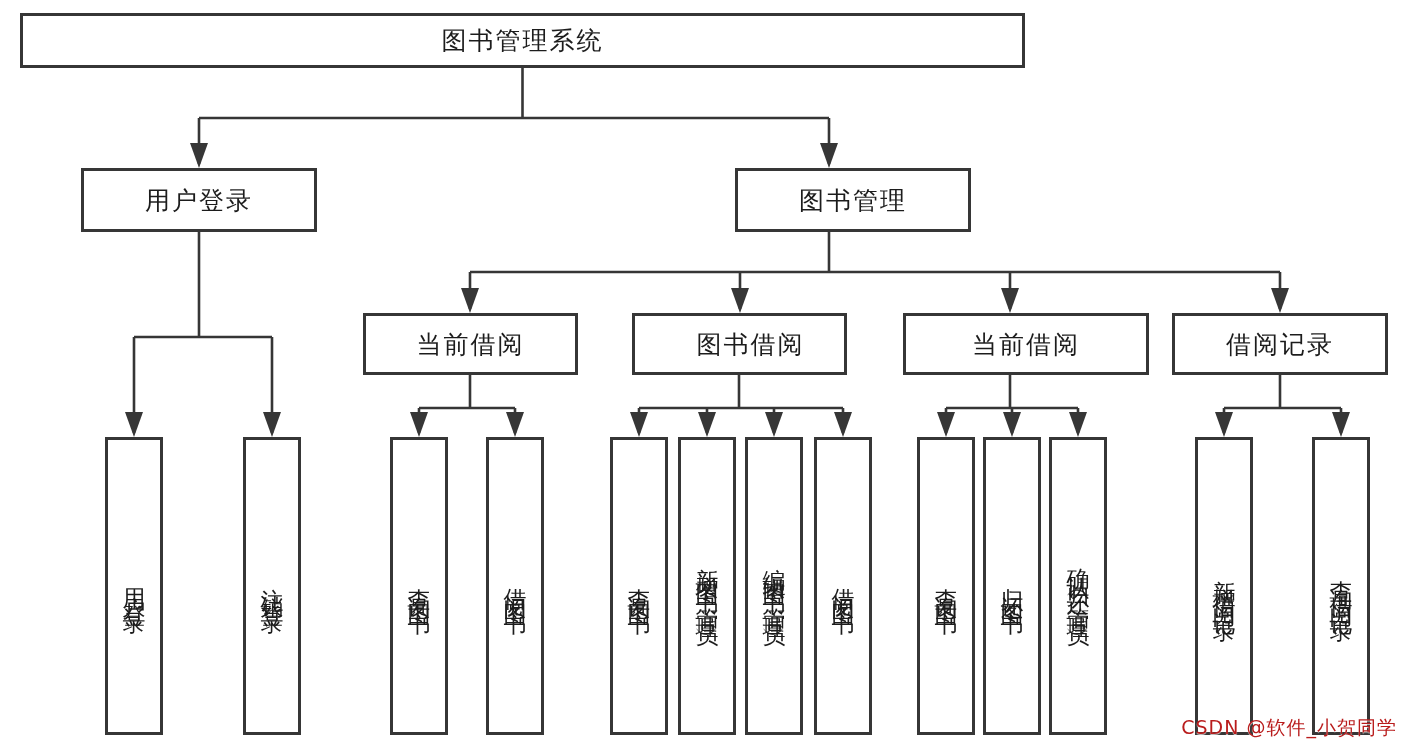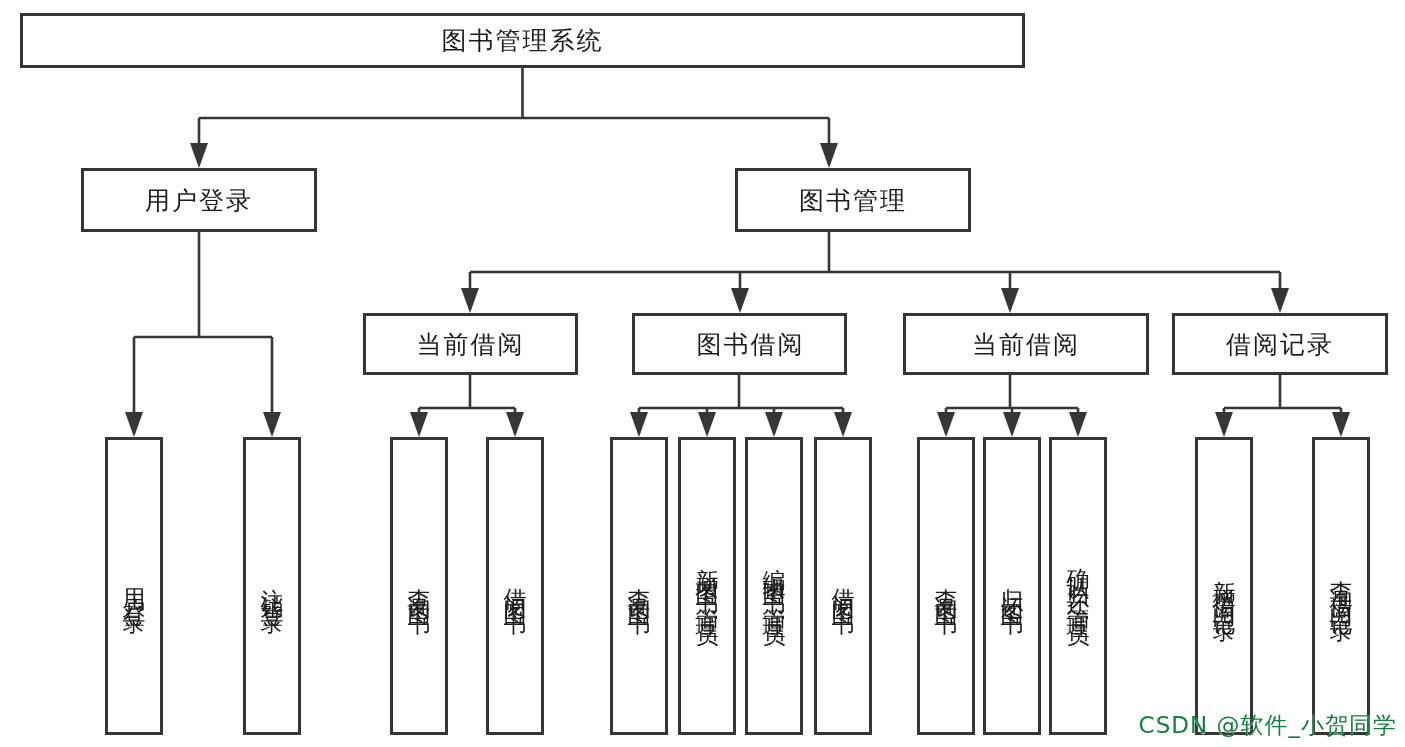--- a/index.html
+++ b/index.html
@@ -53,22 +53,22 @@
     font-size: 23px;
     letter-spacing: 8px;
     color: #1c1c1c;
     white-space: nowrap;
     line-height: 1;
   }
   .watermark {
     position: absolute;
     right: 8px;
     bottom: 6px;
-    font-size: 23px;
-    color: #15803d;
+    font-size: 19px;
+    color: #b91c1c;
     letter-spacing: 1px;
     z-index: 10;
     text-shadow: 0 1px 1px rgba(255,255,255,0.8);
   }
 </style>
 </head>
 <body>
 
 <div class="stage">
 

